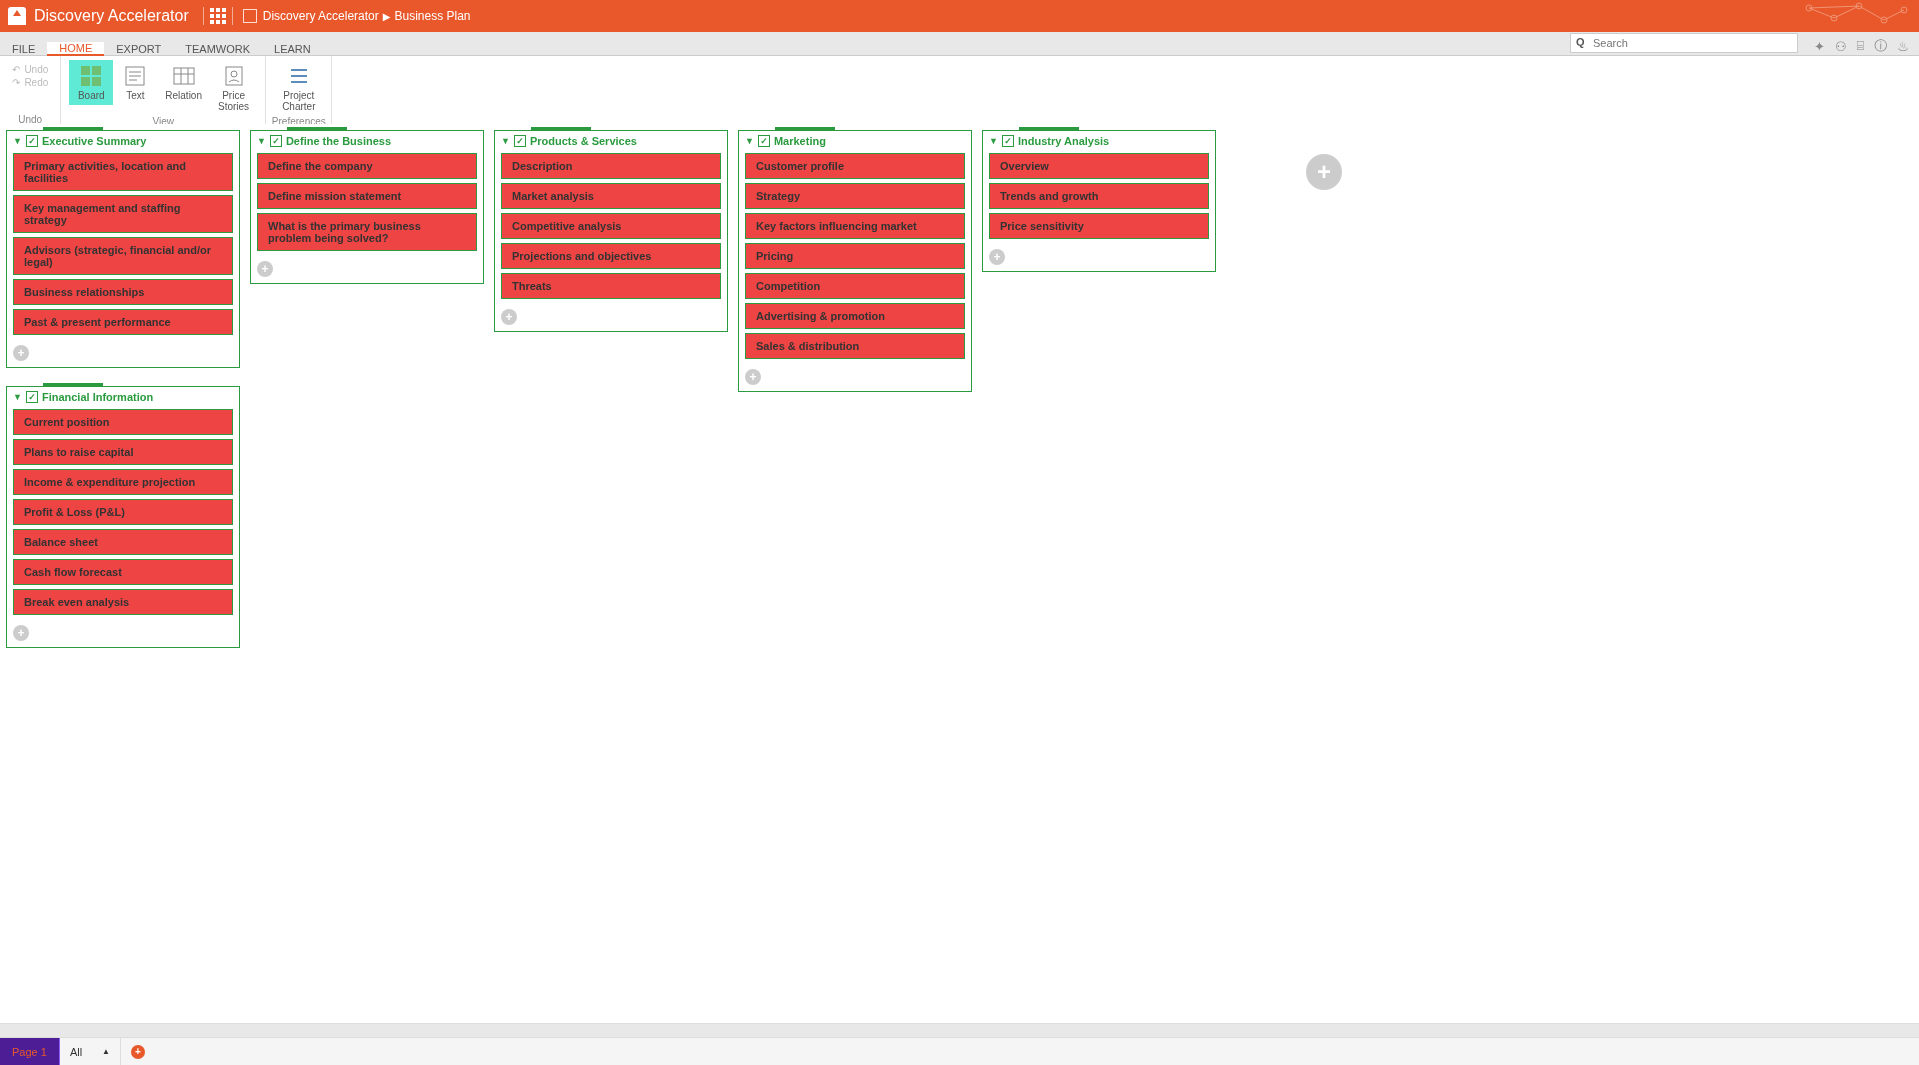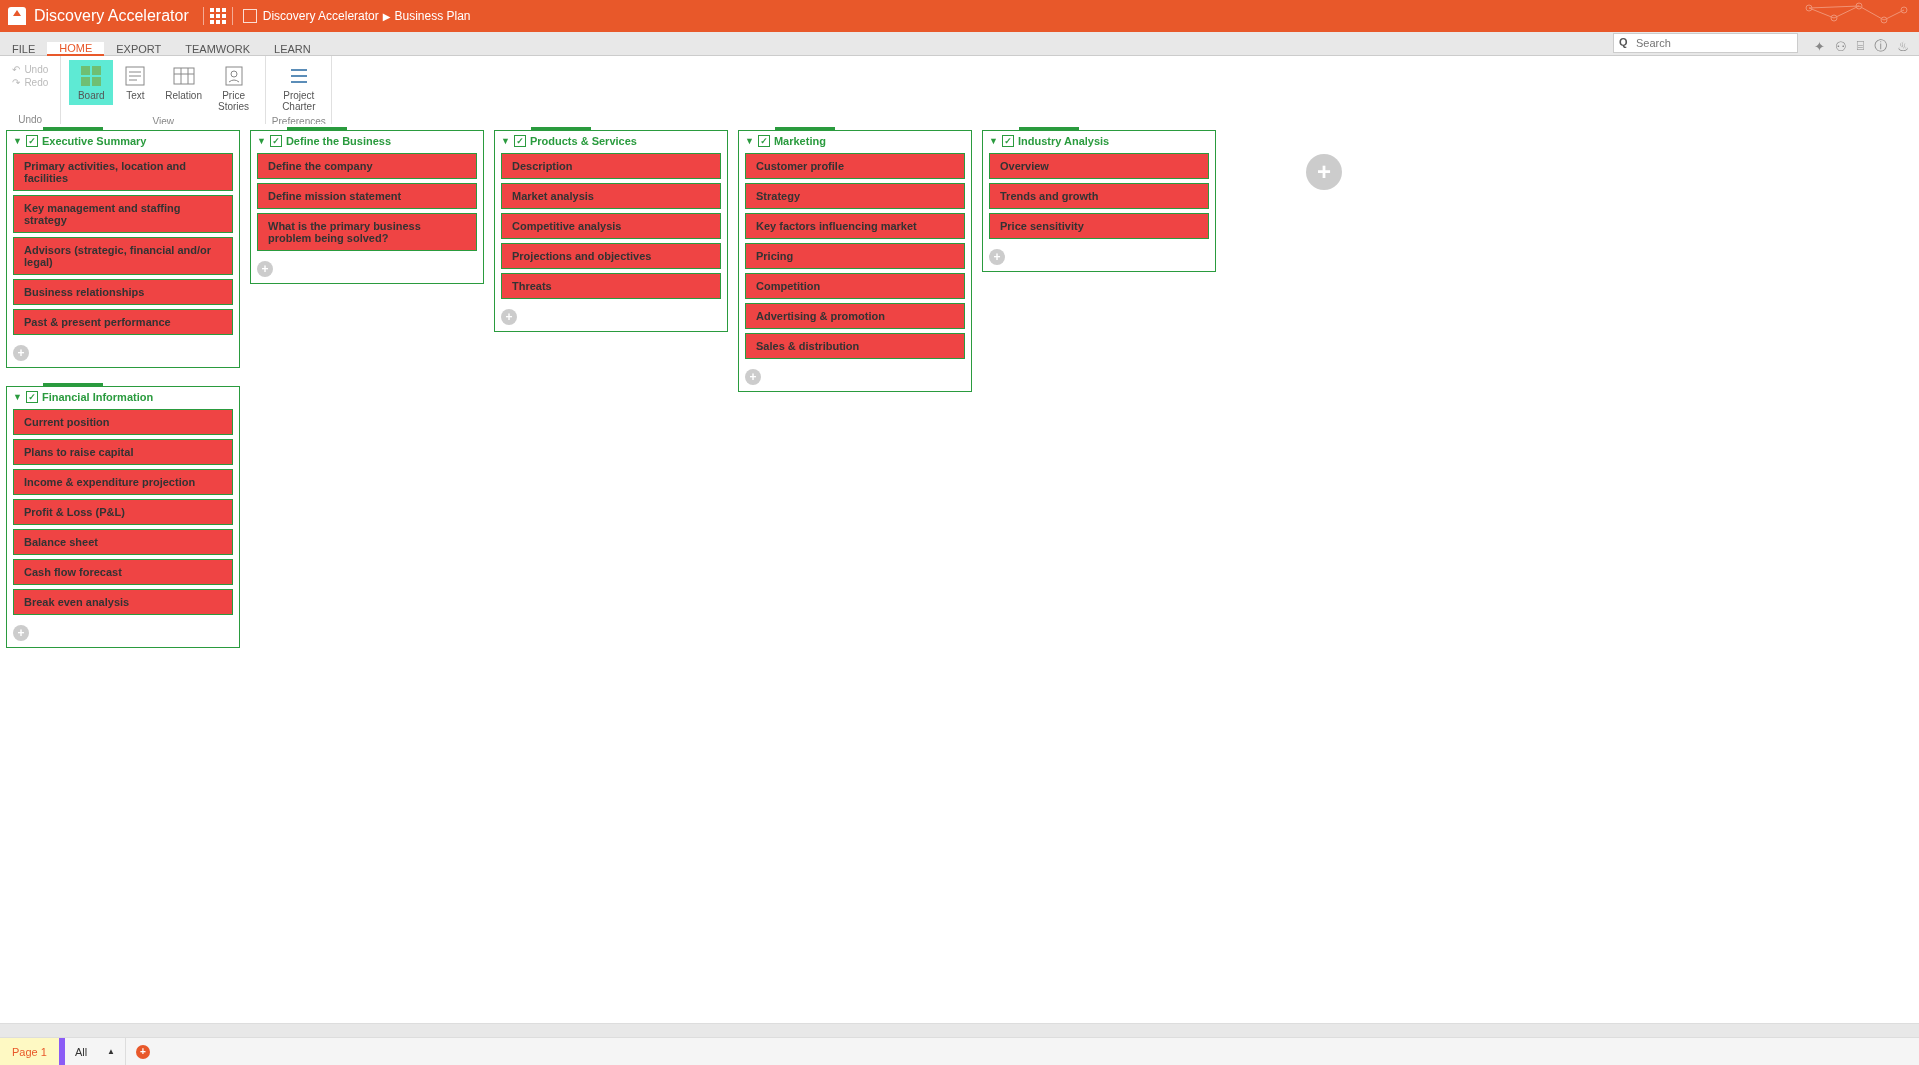--- a/index.html
+++ b/index.html
@@ -17,21 +17,21 @@
 .bc-icon { width: 14px; height: 14px; border: 1px solid rgba(255,255,255,0.8); margin-right: 6px; }
 .bc-sep { margin: 0 4px; font-size: 10px; }
 .header-deco { position: absolute; right: 0; top: 0; width: 130px; height: 28px; opacity: 0.5; }
 
 
 .menu-bar { background: #e8e8e8; height: 24px; display: flex; align-items: flex-end; border-bottom: 1px solid #ccc; }
 .menu-item { padding: 0 12px; display: flex; align-items: center; font-size: 11px; color: #555; cursor: pointer; }
 .menu-item.active { background: #fff; color: #e8582a; border-bottom: 2px solid #e8582a; margin-bottom: -1px; }
 .menu-spacer { flex: 1; }
 .search-box { display: flex; align-items: center; margin: 2px 6px; }
-.search-box input { width: 185px; height: 20px; border: 1px solid #ccc; padding: 0 6px 0 22px; font-size: 11px; background: #fff; }
+.search-box input { width: 228px; height: 20px; border: 1px solid #ccc; padding: 0 6px 0 22px; font-size: 11px; background: #fff; }
 .search-wrap { position: relative; }
 .search-q { position: absolute; left: 6px; top: 3px; font-weight: bold; font-size: 11px; color: #555; }
 .menu-icons { display: flex; align-items: center; gap: 10px; padding: 0 10px; color: #888; }
 .menu-icons span { cursor: pointer; font-size: 13px; }
 
 
 .ribbon { background: #fff; height: 72px; border-bottom: 1px solid #ddd; display: flex; }
 .ribbon-group { display: flex; flex-direction: column; border-right: 1px solid #e0e0e0; }
 .ribbon-group-body { flex: 1; display: flex; align-items: flex-start; padding: 4px 8px 0 8px; }
 .ribbon-group-label { text-align: center; font-size: 10px; color: #888; padding-bottom: 2px; }
@@ -52,21 +52,21 @@
 .column-header .check { width: 12px; height: 12px; border: 1.5px solid #2a9b3e; display: inline-flex; align-items: center; justify-content: center; font-size: 9px; cursor: pointer; }
 .cards { padding: 2px 6px 2px 6px; }
 .card { border: 1px solid #2a9b3e; background: #ef4444; padding: 6px 10px; margin-bottom: 4px; font-size: 11px; font-weight: bold; color: #333; cursor: pointer; }
 .add-card { padding: 4px 6px 6px 6px; }
 .add-circle { width: 16px; height: 16px; border-radius: 50%; background: #ccc; color: #fff; display: inline-flex; align-items: center; justify-content: center; font-size: 12px; cursor: pointer; font-weight: bold; }
 .add-column { width: 36px; height: 36px; border-radius: 50%; background: #ccc; color: #fff; display: flex; align-items: center; justify-content: center; font-size: 24px; cursor: pointer; margin: 24px 0 0 80px; font-weight: bold; }
 
 
 .status-bar { position: absolute; bottom: 0; left: 0; right: 0; height: 28px; border-top: 1px solid #ddd; display: flex; align-items: center; background: #f5f5f5; }
 .scroll-track { position: absolute; bottom: 28px; left: 0; right: 0; height: 14px; background: #e8e8e8; border-top: 1px solid #ddd; }
-.page-tab { padding: 0 12px; height: 100%; display: flex; align-items: center; font-size: 11px; color: #e8582a; background: #fef9c3; border-right: 6px solid #8b5cf6; cursor: pointer; }
+.page-tab { padding: 0 12px; height: 100%; display: flex; align-items: center; font-size: 11px; color: #e8582a; background: #4c1d95; border-right: 1px solid #8b5cf6; cursor: pointer; }
 .all-tab { padding: 0 10px; height: 100%; display: flex; align-items: center; font-size: 11px; border-right: 1px solid #ddd; cursor: pointer; gap: 20px; }
 .add-page { padding: 0 10px; display: flex; align-items: center; cursor: pointer; }
 .add-page-circle { width: 14px; height: 14px; border-radius: 50%; background: #e8582a; color: #fff; font-size: 10px; display: flex; align-items: center; justify-content: center; font-weight: bold; }
 
 .board-col-wrap { display: flex; flex-direction: column; gap: 18px; }
 </style>
 </head>
 <body>
 
 <div class="top-header">

